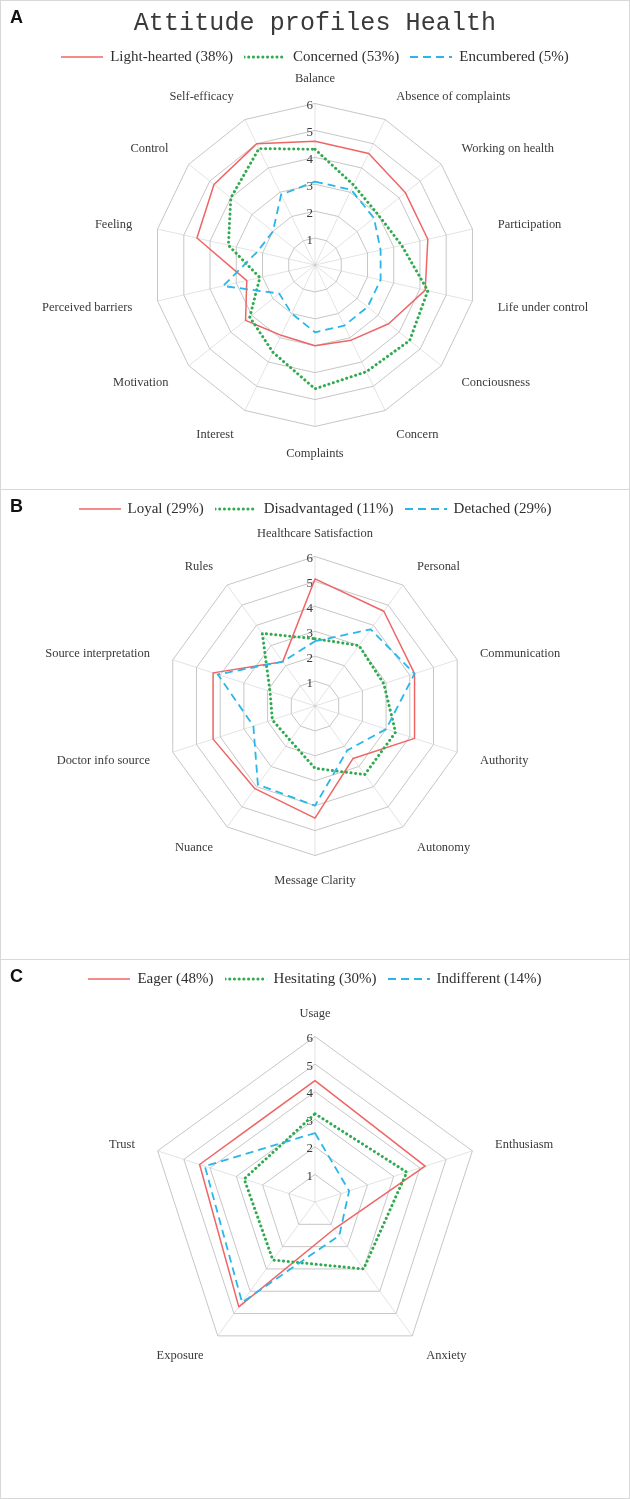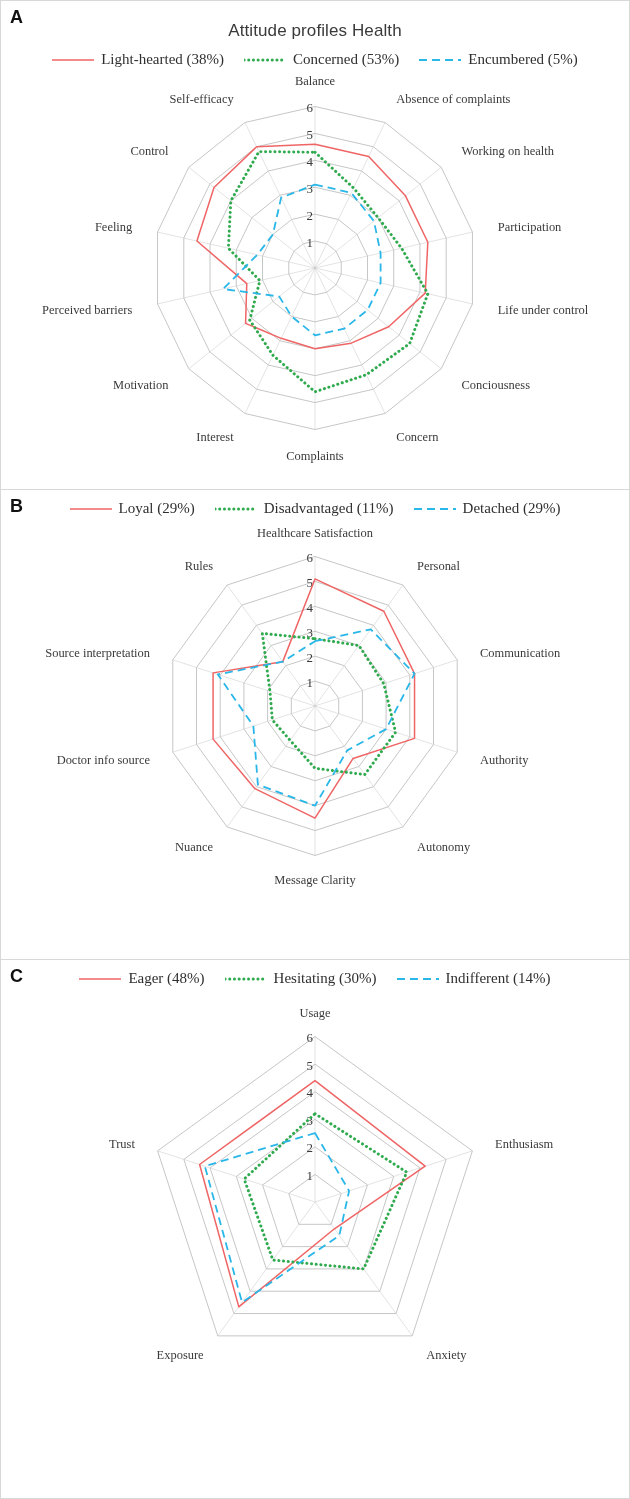--- a/index.html
+++ b/index.html
@@ -22,31 +22,31 @@
     position:absolute;
     left:9px; top:6px;
     font-family:"Liberation Sans", sans-serif;
     font-weight:bold;
     font-size:18px;
     color:#111;
     letter-spacing:0px;
   }
   .panel-title{
     text-align:center;
-    font-family:Liberation Sans, sans-serif;
-    font-size:17px;
+    font-family:Liberation Mono, monospace;
+    font-size:25px;
     color:#3a3a3a;
-    padding-top:20px;
+    padding-top:8px;
     letter-spacing:0.1px;
   }
   .legend{
     display:flex;
     justify-content:center;
     align-items:center;
-    gap:20px;
+    gap:11px;
     margin-top:10px;
     font-size:15px;
     color:#2f2f2f;
   }
   .legend-item{display:flex;align-items:center;gap:7px;white-space:nowrap;}
   .legend-swatch{display:block;width:42px;height:12px;}
   .chart-wrap{display:flex;justify-content:center;}
   svg{display:block;}
   .axis-label{
     font-family:"Liberation Serif", serif;

